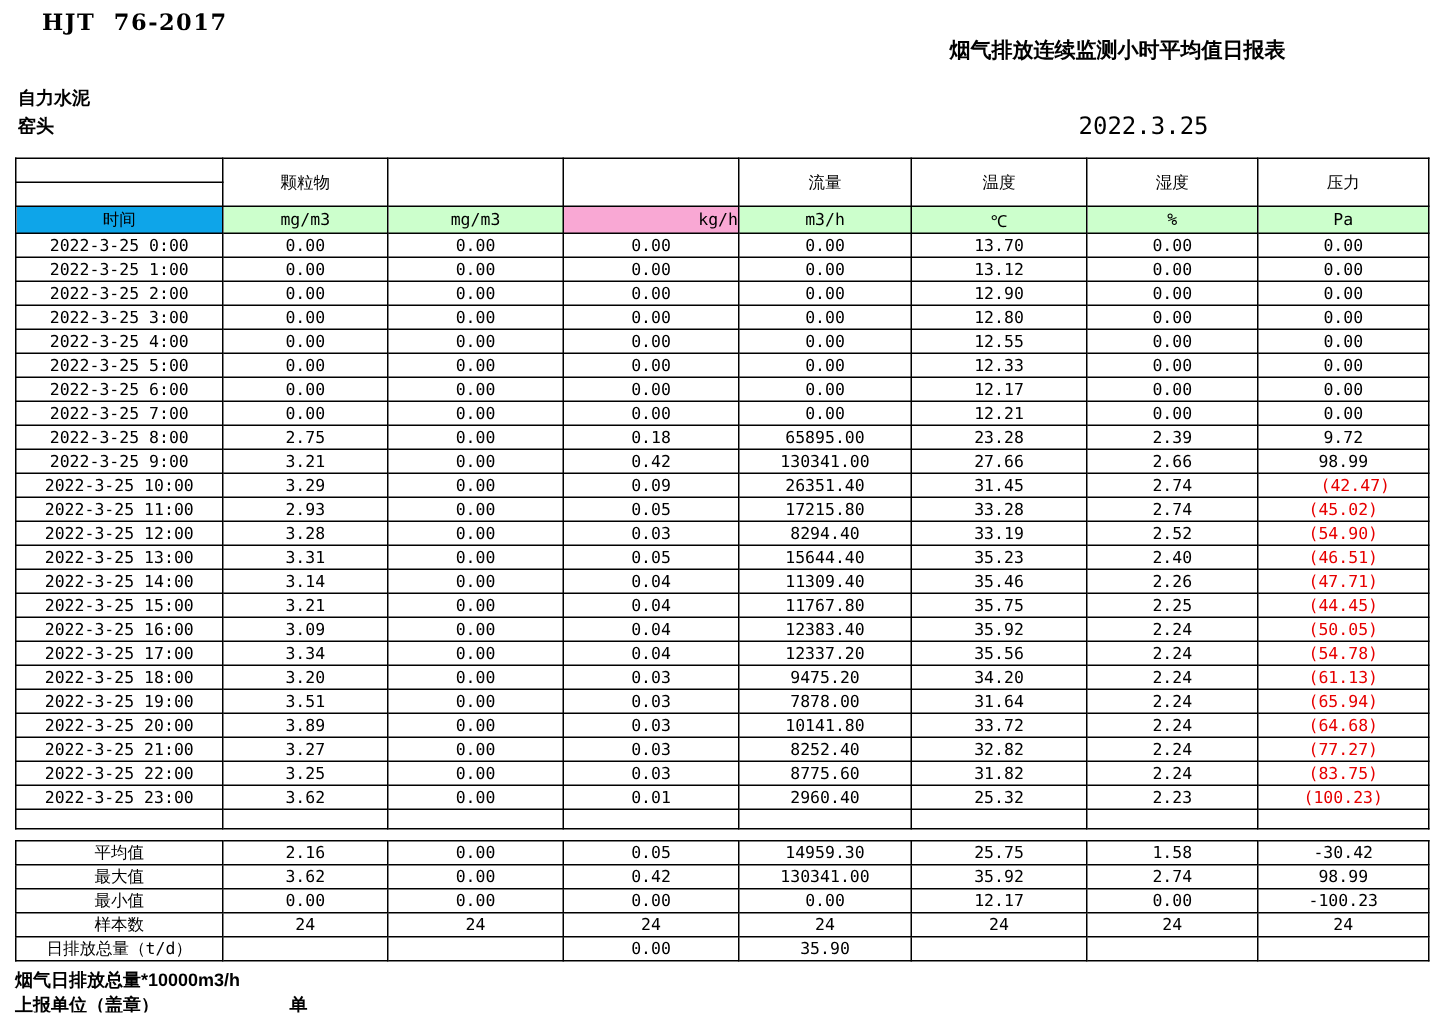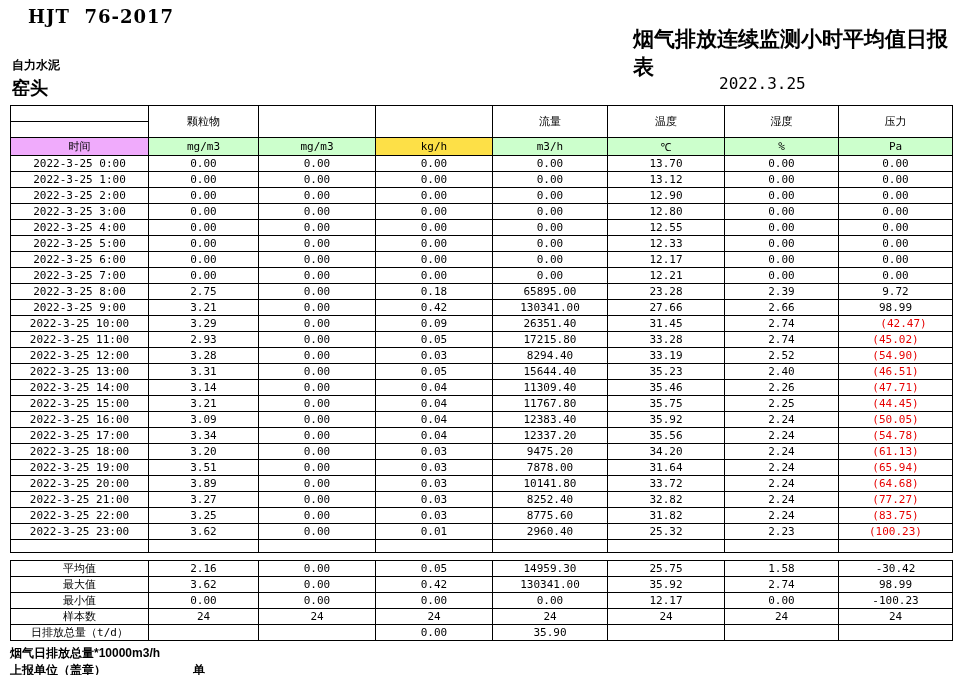--- a/index.html
+++ b/index.html
@@ -7,34 +7,34 @@
   body {
     width: 962px; height: 675px;
     position: relative;
     font-family: "Liberation Sans", sans-serif;
     color: #000;
     overflow: hidden;
   }
   .doc-code {
     position: absolute; left: 28px; top: 6px;
     font-family: "DejaVu Serif", serif;
-    font-weight: bold; font-size: 18px; letter-spacing: 1px;
+    font-weight: bold; font-size: 15px; letter-spacing: 1px;
     white-space: pre;
   }
   .report-title {
     position: absolute; left: 633px; top: 25px;
-    font-weight: bold; font-size: 21px;
+    font-weight: bold; font-size: 14px;
   }
   .company-name {
     position: absolute; left: 12px; top: 57px;
     font-weight: bold; font-size: 12px;
   }
   .site-name {
     position: absolute; left: 12px; top: 76px;
-    font-weight: bold; font-size: 18px;
+    font-weight: bold; font-size: 12px;
   }
   .report-date {
     position: absolute; left: 719px; top: 74px;
     font-family: "DejaVu Sans Mono", monospace;
     font-size: 16px;
   }
   table.report {
     position: absolute; left: 10px; top: 105px;
     border-collapse: collapse;
     table-layout: fixed;
@@ -94,24 +94,24 @@
       <td rowspan="2" class="group-hd"></td>
       <td rowspan="2" class="group-hd">流量</td>
       <td rowspan="2" class="group-hd">温度</td>
       <td rowspan="2" class="group-hd">湿度</td>
       <td rowspan="2" class="group-hd">压力</td>
     </tr>
     <tr>
       <td></td>
     </tr>
     <tr class="units-row">
-      <td class="label-cell" style="background: #f0abfc;">时间</td>
+      <td class="label-cell" style="background: #0ea5e9;">时间</td>
       <td style="background: rgb(204, 255, 204);">mg/m3</td>
       <td style="background: rgb(204, 255, 204);">mg/m3</td>
-      <td style="background: #fde047;">kg/h</td>
+      <td style="background: #f9a8d4; text-align: right;">kg/h</td>
       <td style="background: rgb(204, 255, 204);">m3/h</td>
       <td style="background: rgb(204, 255, 204);">℃</td>
       <td style="background: rgb(204, 255, 204);">%</td>
       <td style="background: rgb(204, 255, 204);">Pa</td>
     </tr>
   </thead>
   <tbody id="data-body">
       <tr>
         <td>2022-3-25 0:00</td>
         <td>0.00</td>

